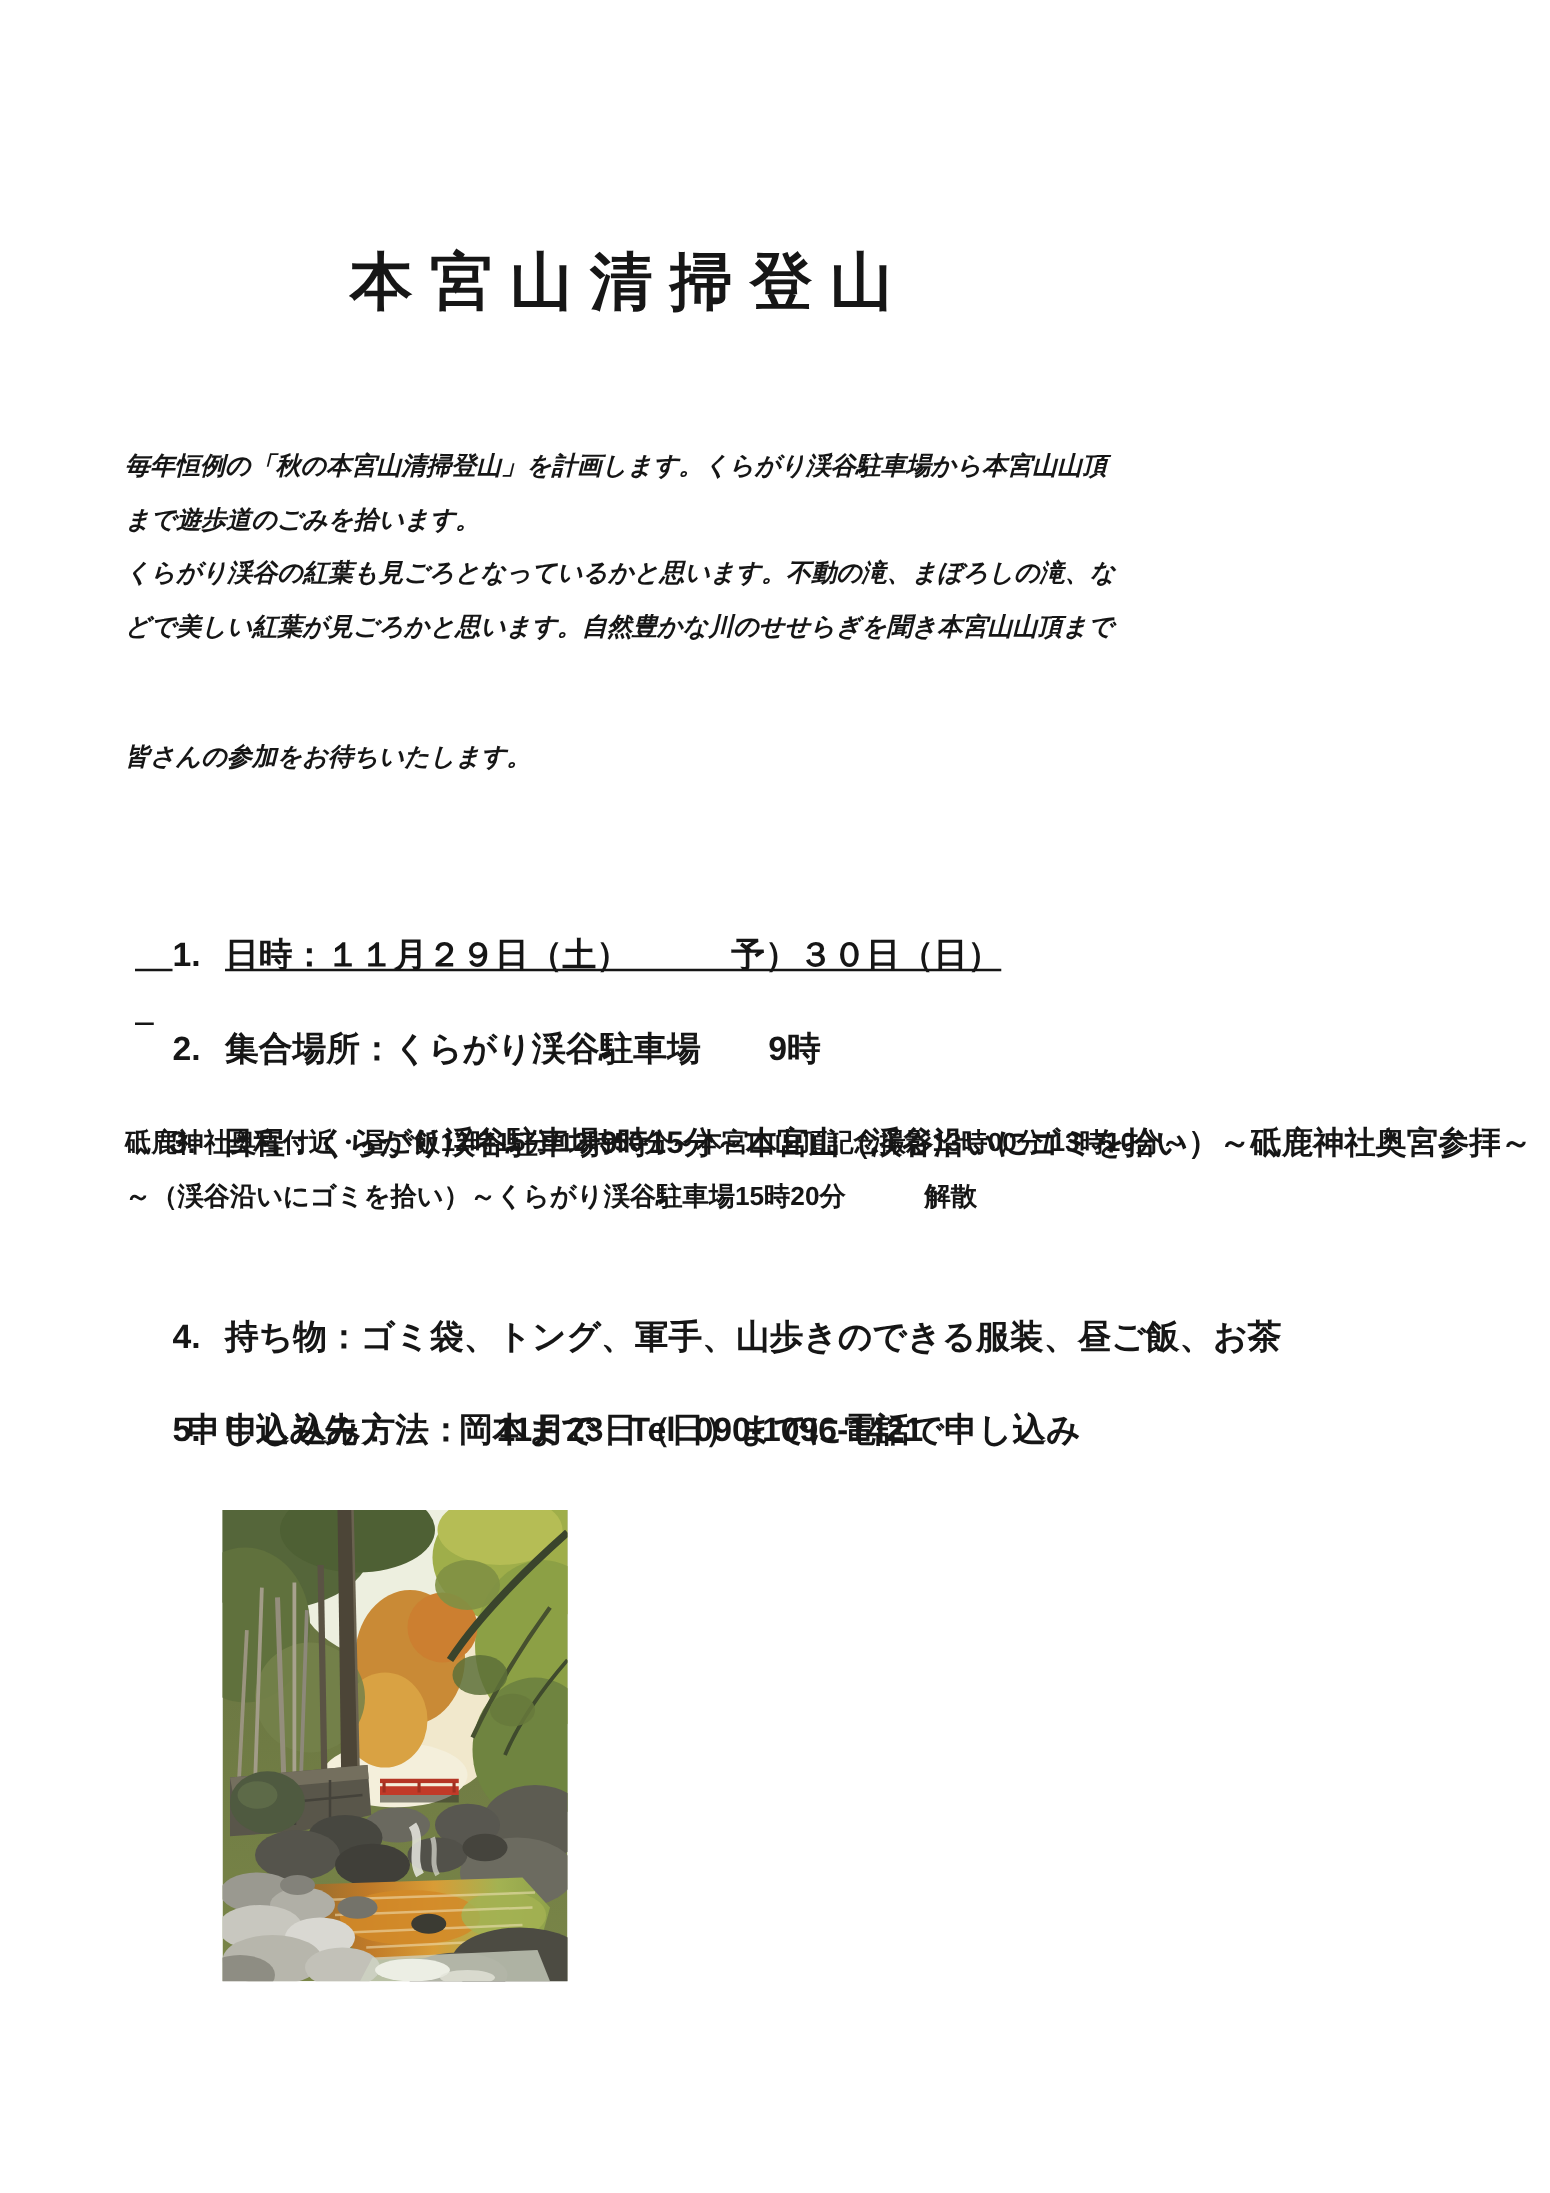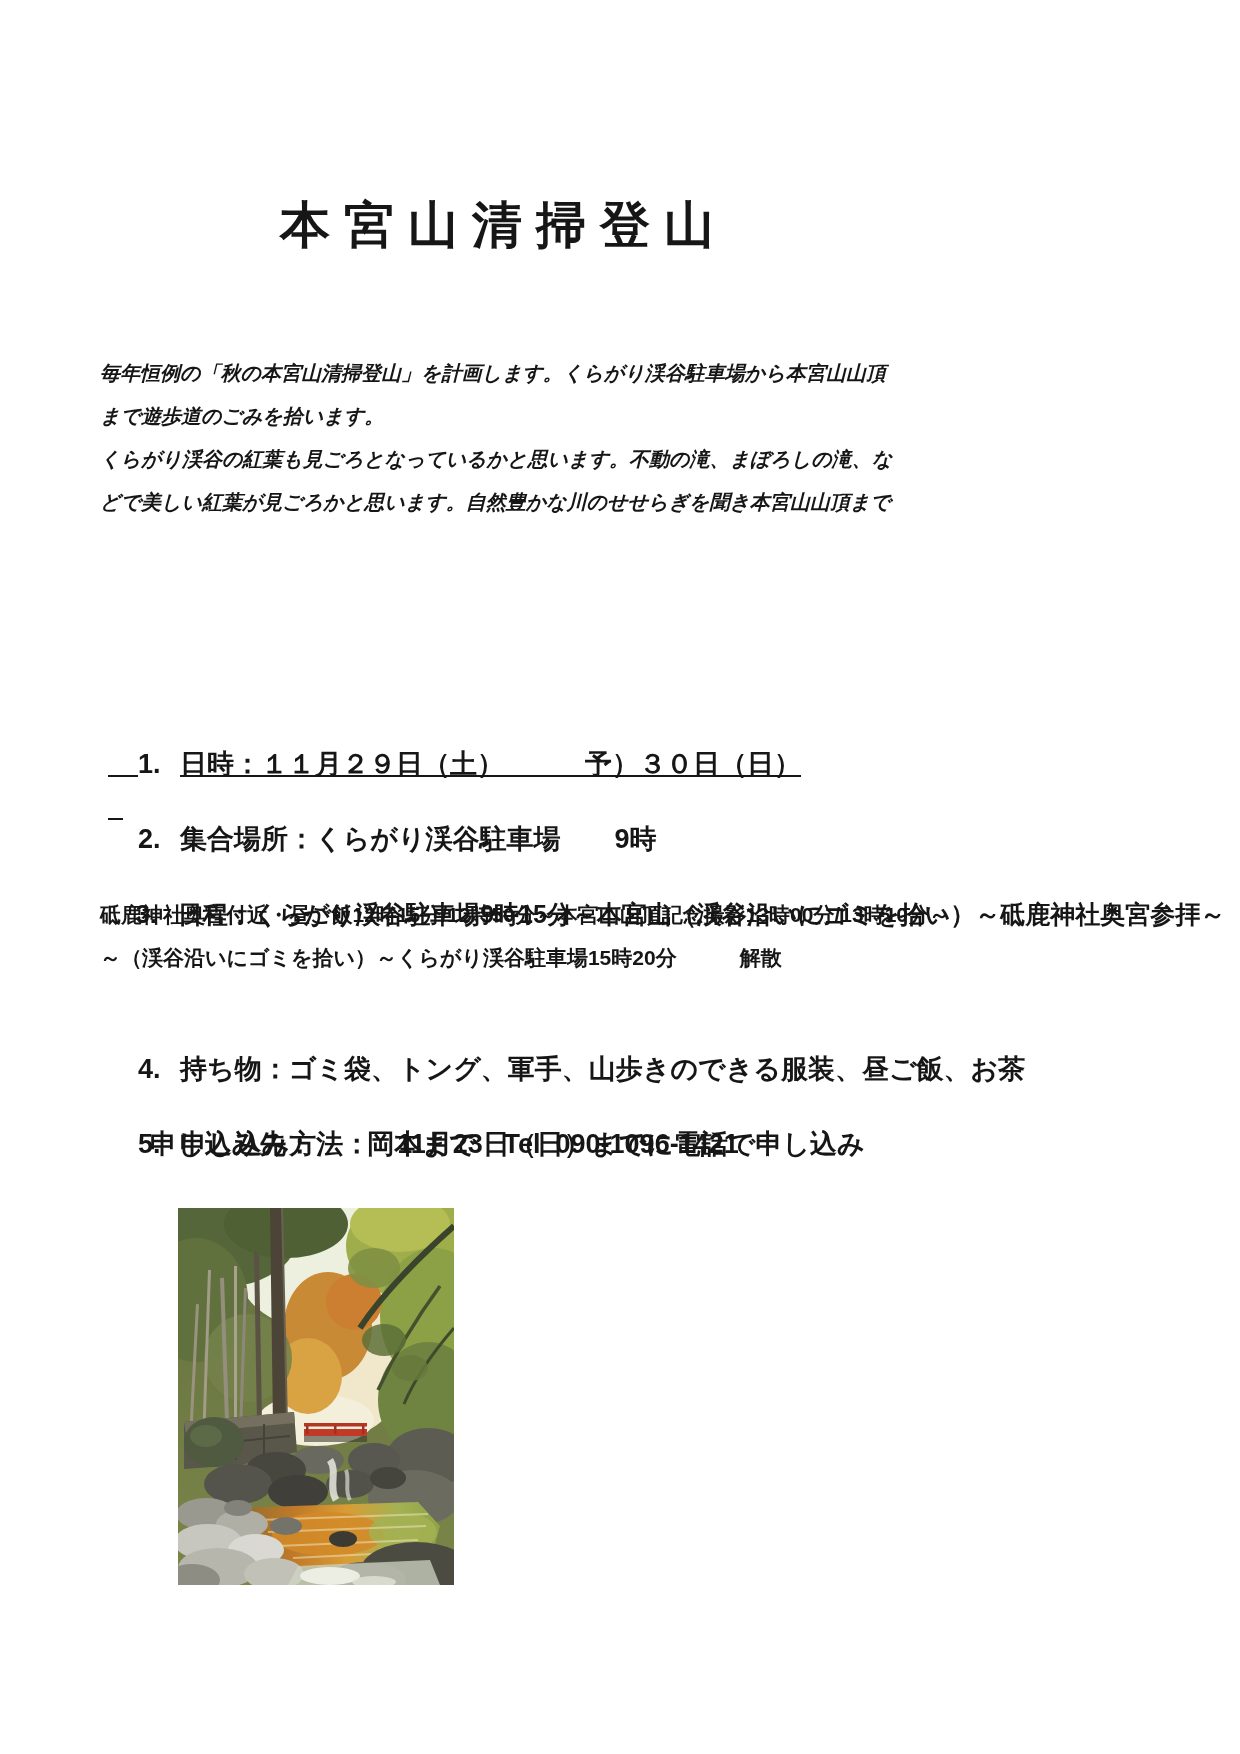--- a/index.html
+++ b/index.html
@@ -72,20 +72,21 @@
 
 <div class="page">
 
   <h1 class="title">本宮山清掃登山</h1>
 
   <div class="line intro-line0">毎年恒例の「秋の本宮山清掃登山」を計画します。くらがり渓谷駐車場から本宮山山頂</div>
   <div class="line intro-line1">まで遊歩道のごみを拾います。</div>
   <div class="line intro-line2">くらがり渓谷の紅葉も見ごろとなっているかと思います。不動の滝、まぼろしの滝、な</div>
   <div class="line intro-line3">どで美しい紅葉が見ごろかと思います。自然豊かな川のせせらぎを聞き本宮山山頂まで</div>
 
+  <div class="line invitation">皆さんの参加をお待ちいたします。</div>
 
   <div class="item item1">
     <span class="num">1.</span><span class="txt">日時：１１月２９日（土）　　　予）３０日（日）</span>
   </div>
 
   <div class="item item2">
     <span class="num">2.</span><span class="txt">集合場所：くらがり渓谷駐車場　　9時</span>
   </div>
 
   <div class="item item3 small">

